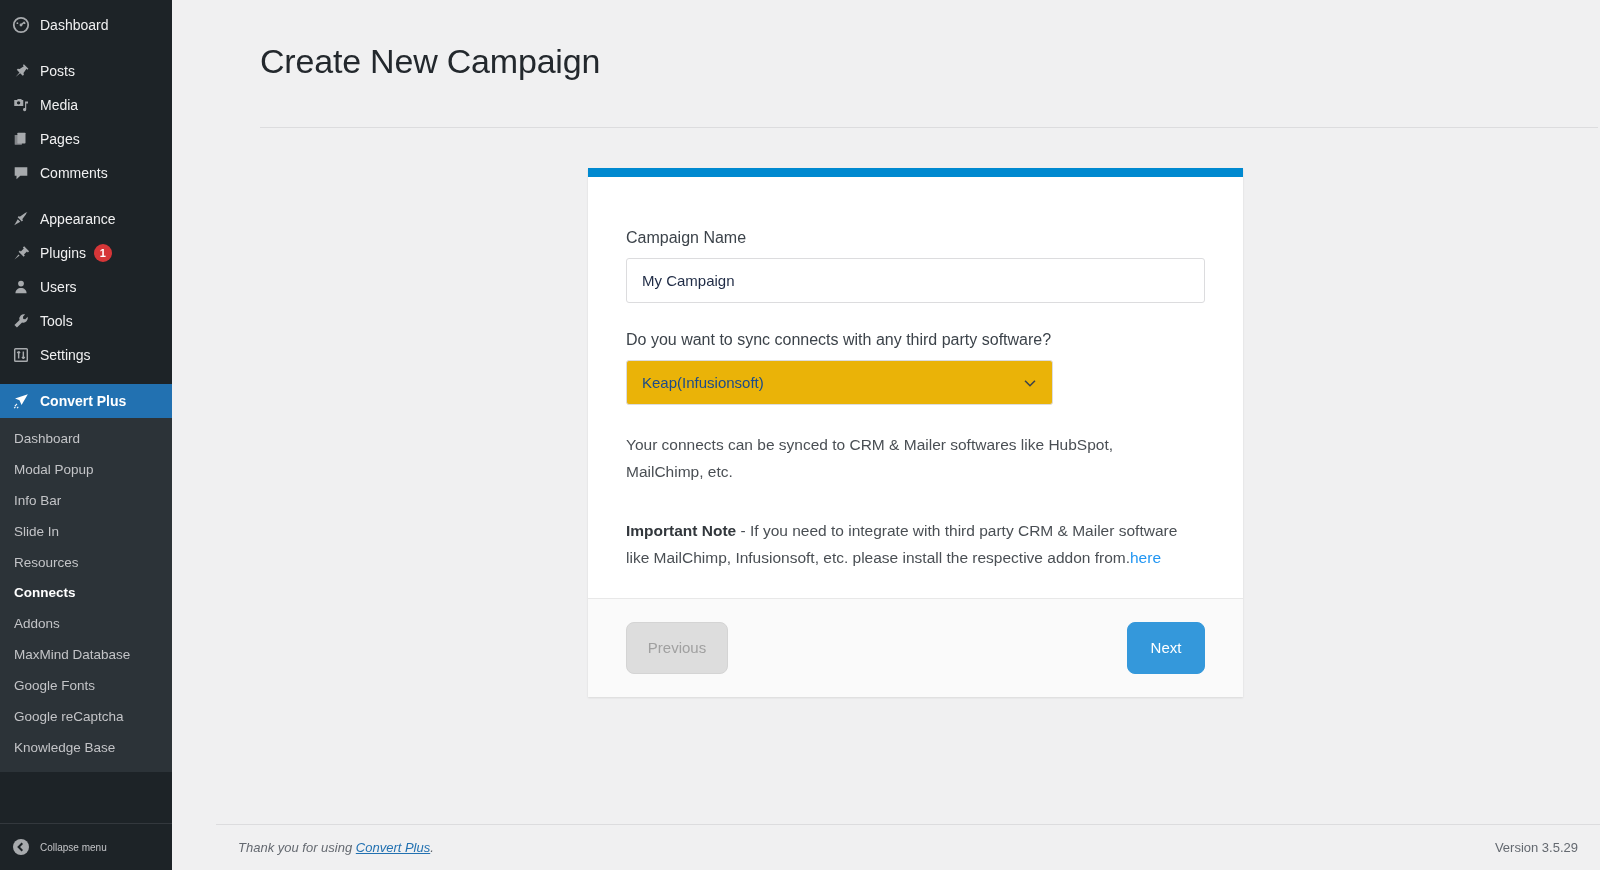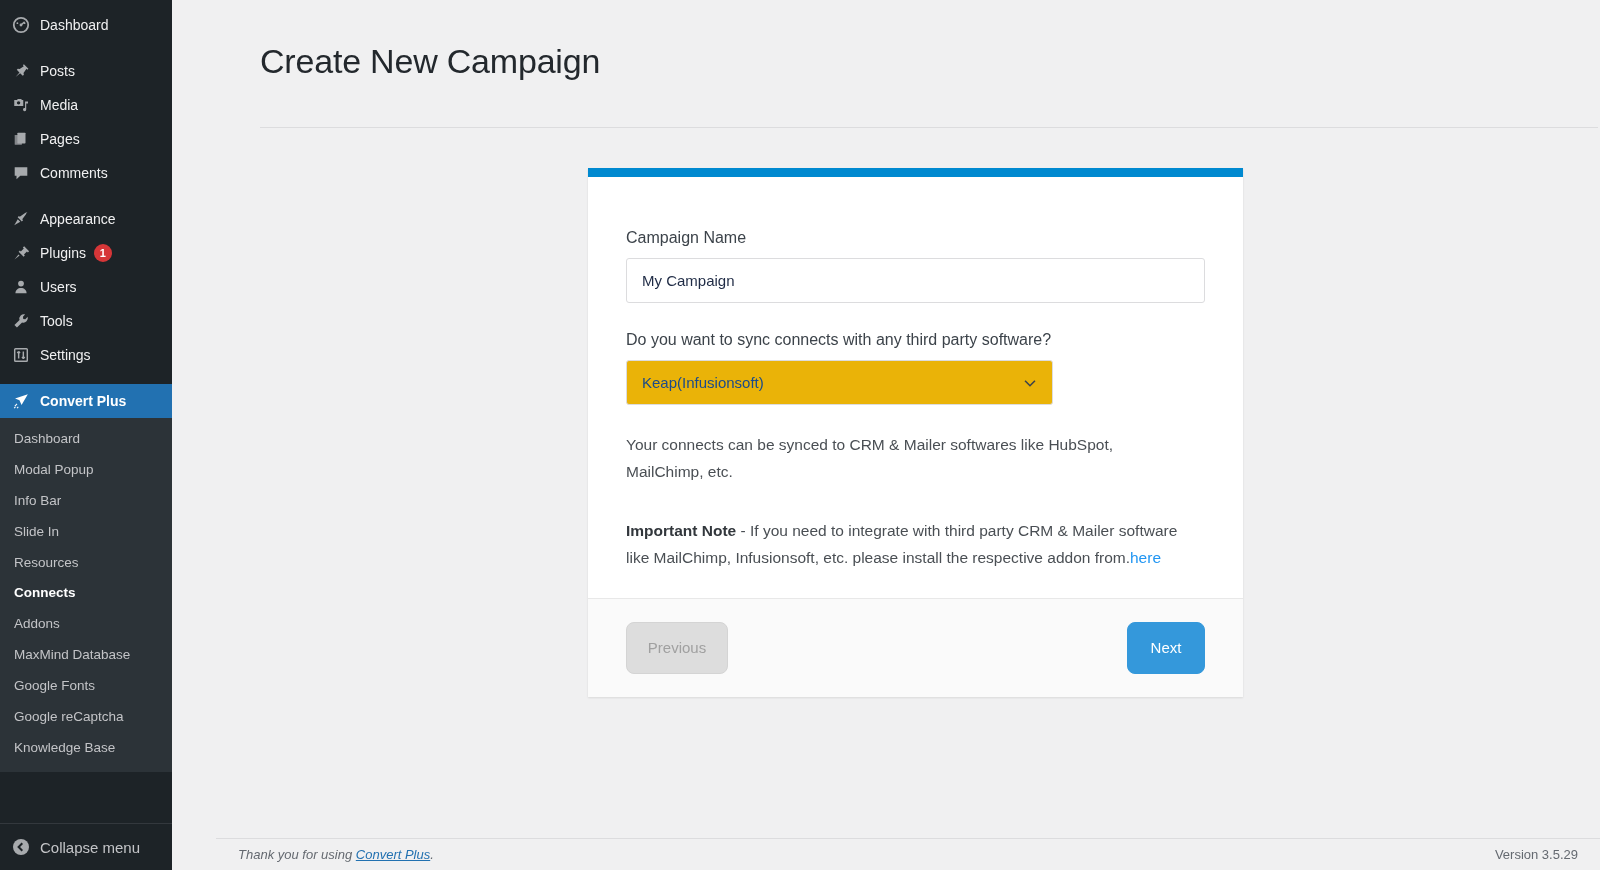--- a/index.html
+++ b/index.html
@@ -78,21 +78,21 @@
 
   .collapse-wrap {
     margin-top: auto;
     border-top: 1px solid #33383d;
   }
   .collapse {
     display: flex; align-items: center;
     height: 46px;
     padding-left: 11px;
     color: #c3c4c7;
-    font-size: 15px;
+    font-size: 10px;
     cursor: pointer;
   }
   .collapse .c-icon {
     width: 20px; height: 20px; min-width: 20px;
     margin-right: 9px;
     display: flex; align-items: center; justify-content: center;
   }
   .collapse .c-icon svg { width: 20px; height: 20px; }
 
   
@@ -213,21 +213,21 @@
     background: #3498db;
     border-color: #3498db;
     color: #fff;
     min-width: 78px;
   }
 
   
   .page-footer {
     position: absolute;
     left: 0; right: 0; bottom: 0;
-    height: 32px;
+    height: 46px;
     border-top: 1px solid #dcdcde;
     display: flex; align-items: center;
     justify-content: space-between;
     padding: 0 22px 0 22px;
     font-size: 13px;
     color: #646970;
     background: #f0f0f1;
   }
   .footer-left { font-style: italic; }
   .footer-left a { color: #2271b1; text-decoration: underline; font-style: italic; }

